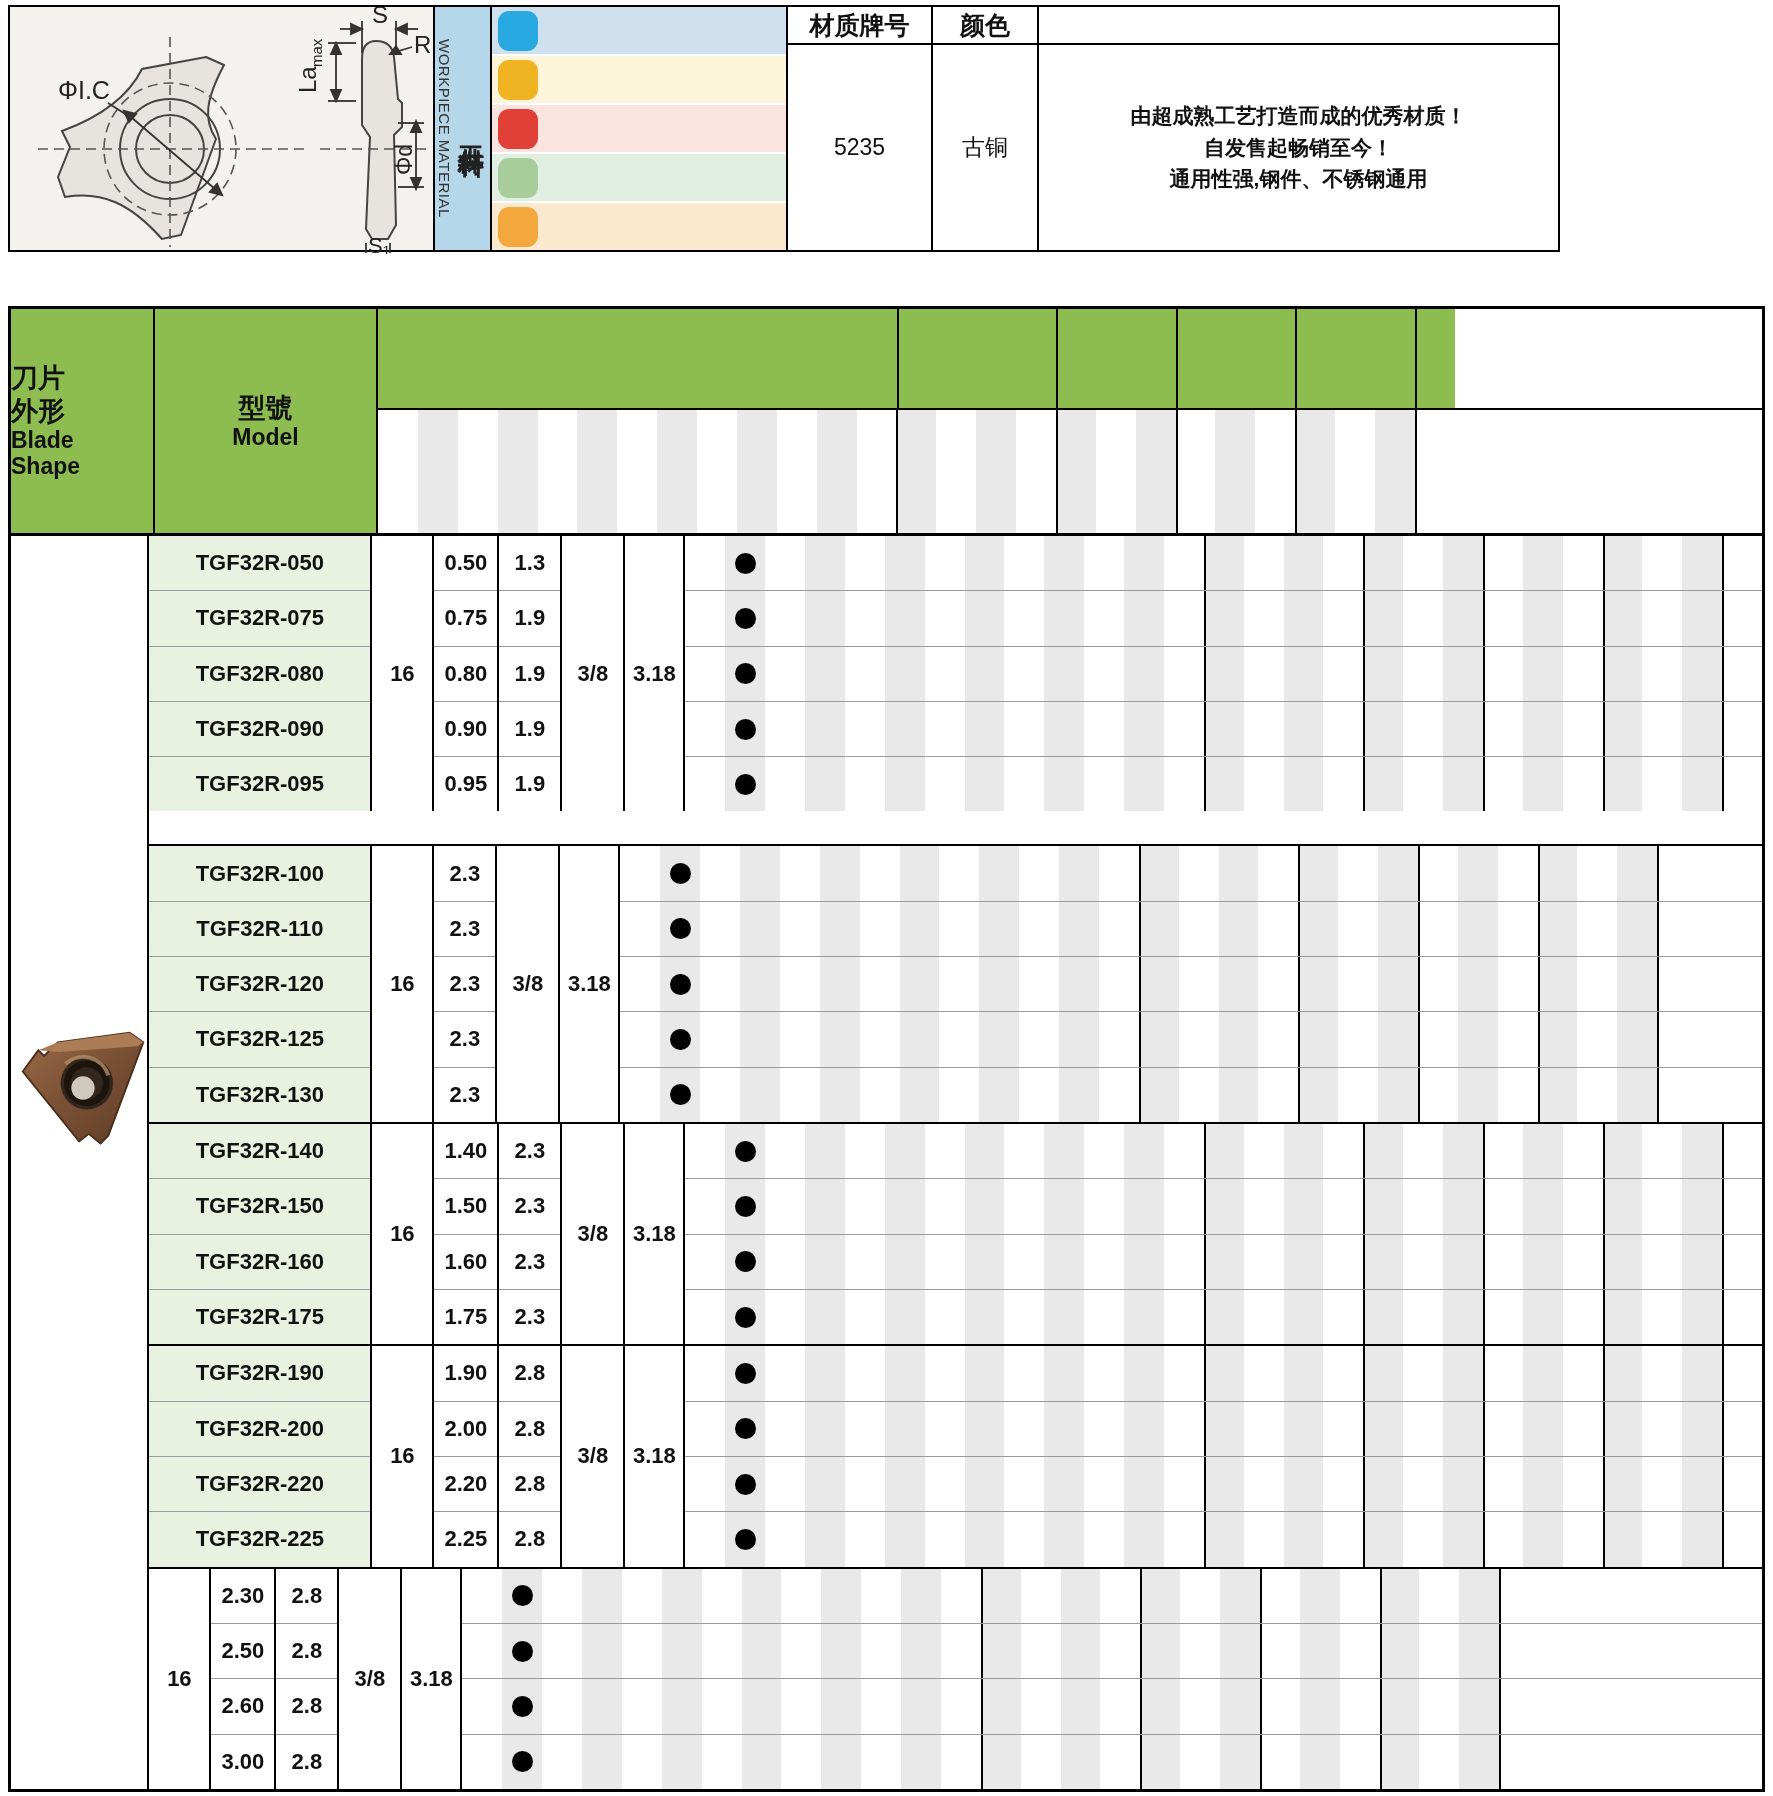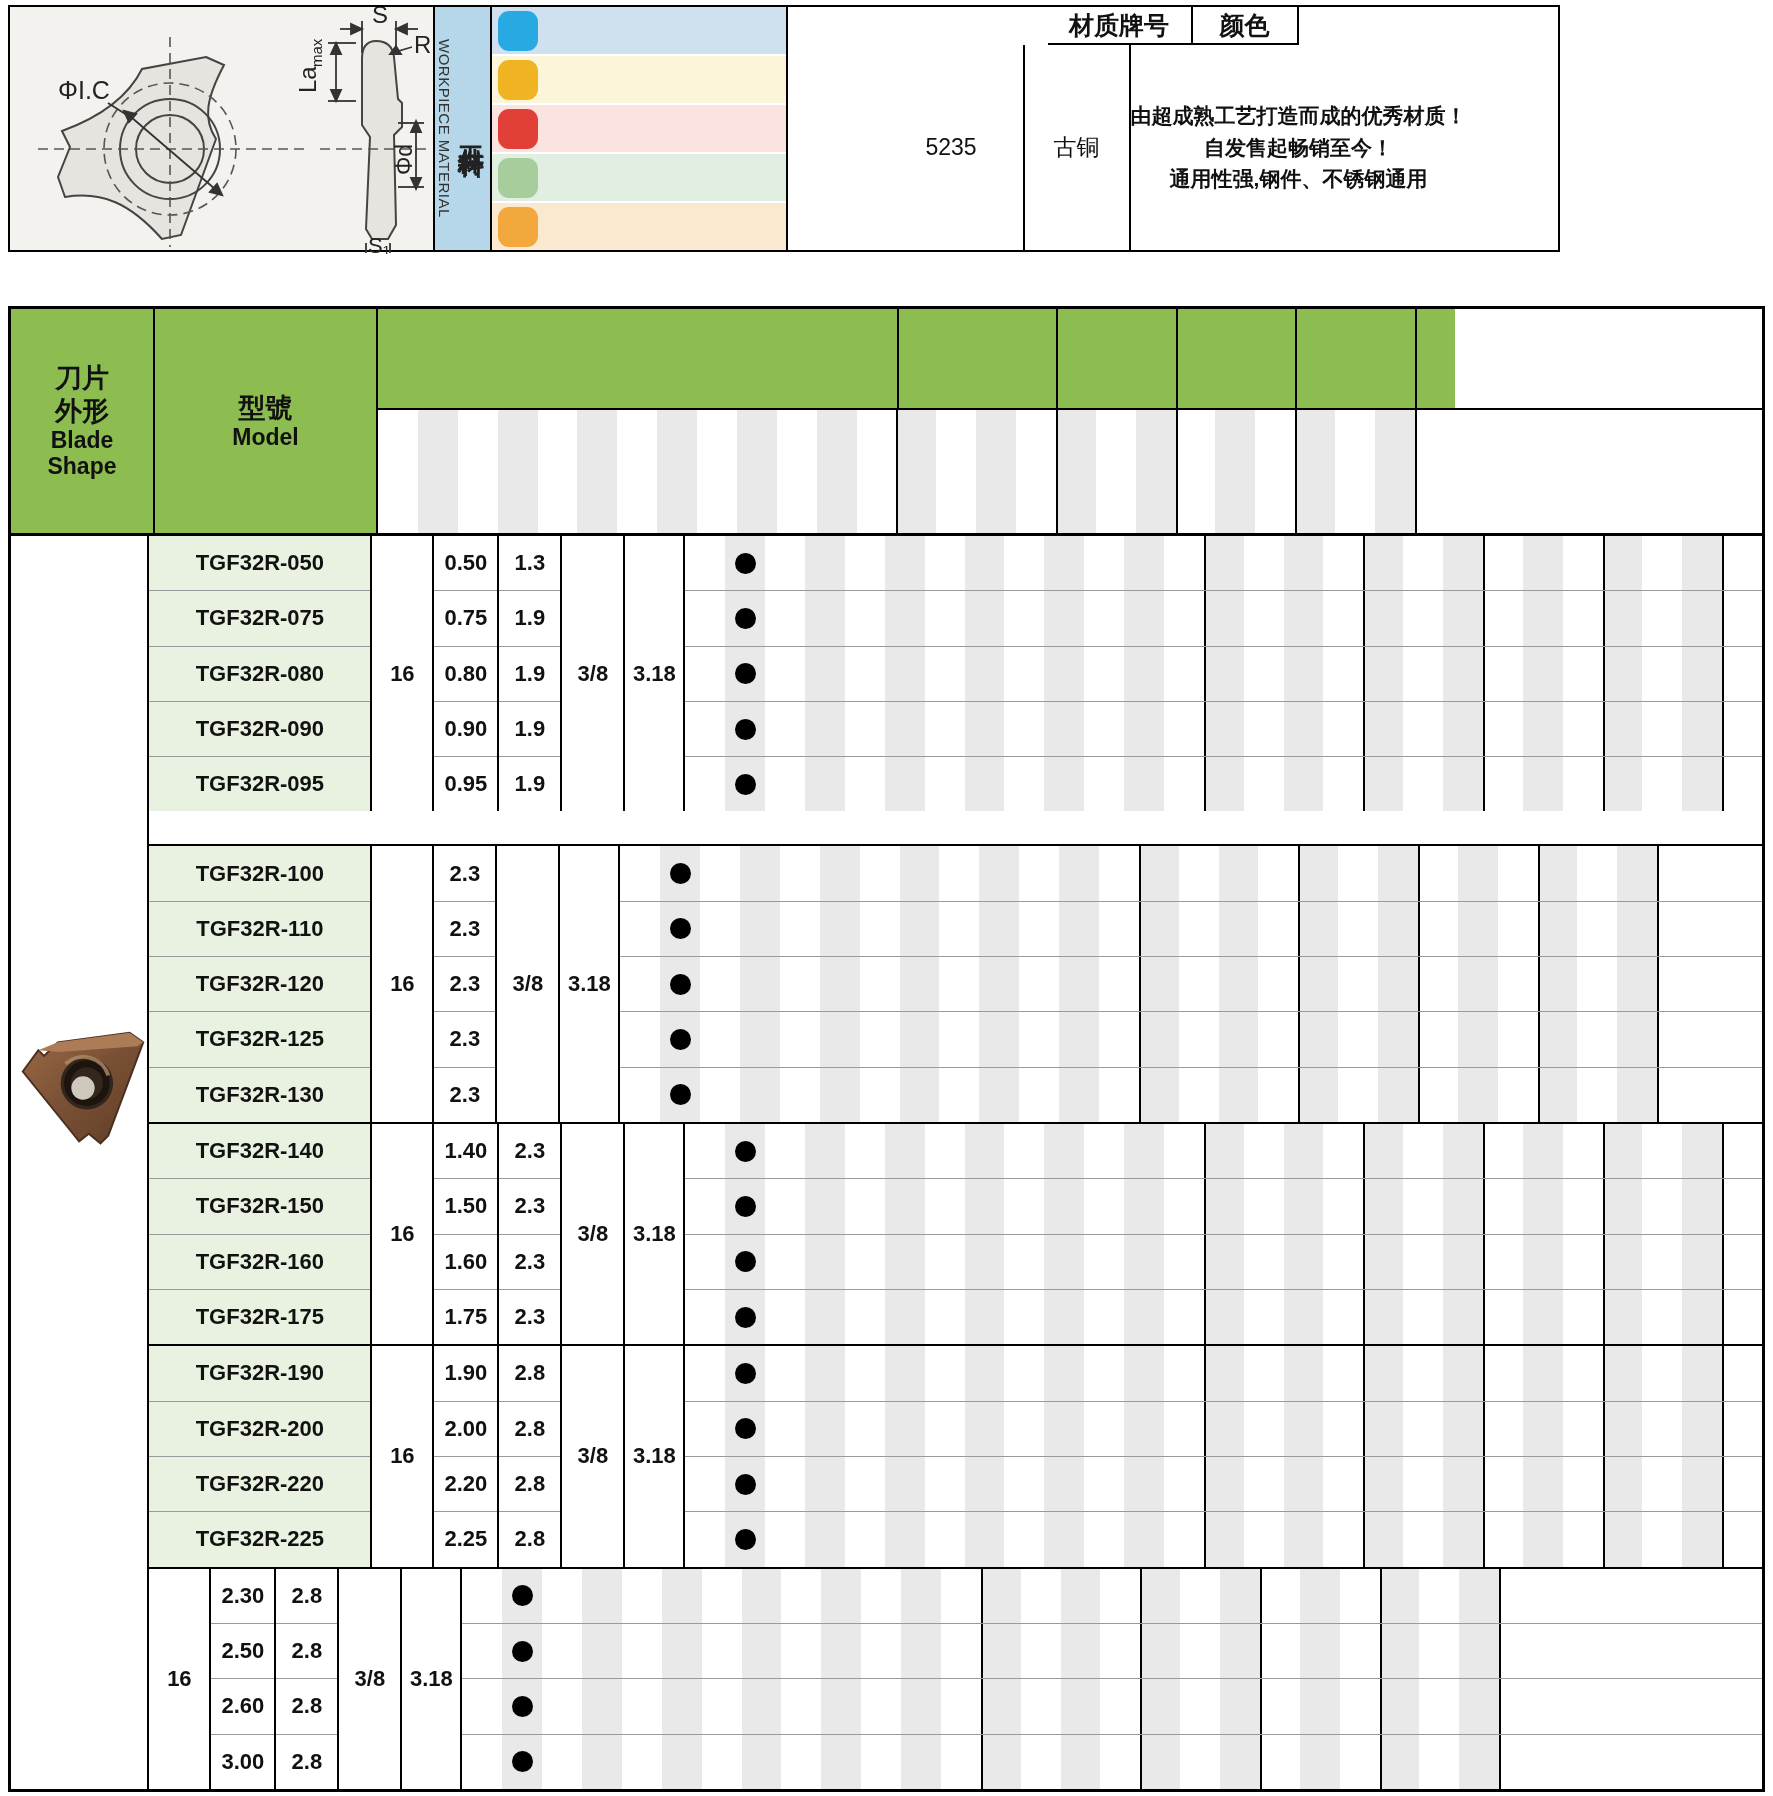--- a/index.html
+++ b/index.html
@@ -15,36 +15,36 @@
               display:flex; align-items:center; justify-content:center; gap:2px; }
   .wp-en { writing-mode:vertical-rl; font-size:15px; color:#333; letter-spacing:.5px; }
   .wp-zh { writing-mode:vertical-rl; font-size:26px; font-weight:bold; color:#222; letter-spacing:2px; }
   .legend { width:296px; height:100%; border-right:2px solid #000; display:flex; flex-direction:column; gap:2px; background:#fff; }
   .lrow { flex:1; display:flex; align-items:center; padding-left:6px; gap:6px; }
   .badge { width:40px; height:40px; border-radius:11px; display:flex; align-items:center; justify-content:center;
            font-size:30px; font-weight:bold; flex:none; }
   .ltxt { line-height:1.05; }
   .ltxt .zh { font-size:20px; font-weight:bold; }
   .ltxt .en { font-size:14px; }
-  .info { flex:1; display:flex; flex-direction:column;align-items:center; }
+  .info { flex:1; display:flex; flex-direction:column; }
   .info-head { height:38px; display:flex; border-bottom:2px solid #000; }
   .info-head > div { display:flex; align-items:center; justify-content:center; font-size:25px; font-weight:bold; }
   .info-body { flex:1; display:flex; }
   .c-grade { width:145px; border-right:2px solid #000; }
   .c-color { width:106px; border-right:2px solid #000; }
   .c-desc  { flex:1; }
   .info-body > div { display:flex; flex-direction:column; align-items:center; justify-content:center; font-size:23px; }
   .desc-line { font-size:21px; font-weight:bold; line-height:1.5; text-align:center; }
 
   
   .main-table { position:absolute; left:8px; top:306px; width:1757px; height:1486px;
                 border:3px solid #000; display:flex; flex-direction:column; background:#fff; }
   .mt-header { height:227px; display:flex; border-bottom:3px solid #000; }
   .hd-blade { width:144px; background:#8dbd50; border-right:2px solid #000;
-              display:flex; flex-direction:column; align-items:center; justify-content:center; }
+              display:flex; flex-direction:column; align-items:flex-start; justify-content:center; }
   .hd-blade .zh, .hd-model .zh { font-size:27px; font-weight:bold; line-height:1.2; text-align:center; }
   .hd-blade .en, .hd-model .en { font-size:23px; font-weight:bold; line-height:1.15; text-align:center; }
   .hd-model { width:223px; background:#8dbd50; border-right:2px solid #000;
               display:flex; flex-direction:column; align-items:center; justify-content:center; }
   .hd-size-wrap { width:313px; display:flex; flex-direction:column; border-right:2px solid #000; }
   .hd-size-top { height:101px; background:#8dbd50; border-bottom:2px solid #000;
                  display:flex; align-items:center; justify-content:center; font-size:26px; font-weight:bold; }
   .hd-size-cols { flex:1; display:flex; }
   .hd-size-cols > div { background:#8dbd50; display:flex; align-items:center; justify-content:center;
                         font-size:25px; font-weight:bold; border-left:2px solid #000; }

